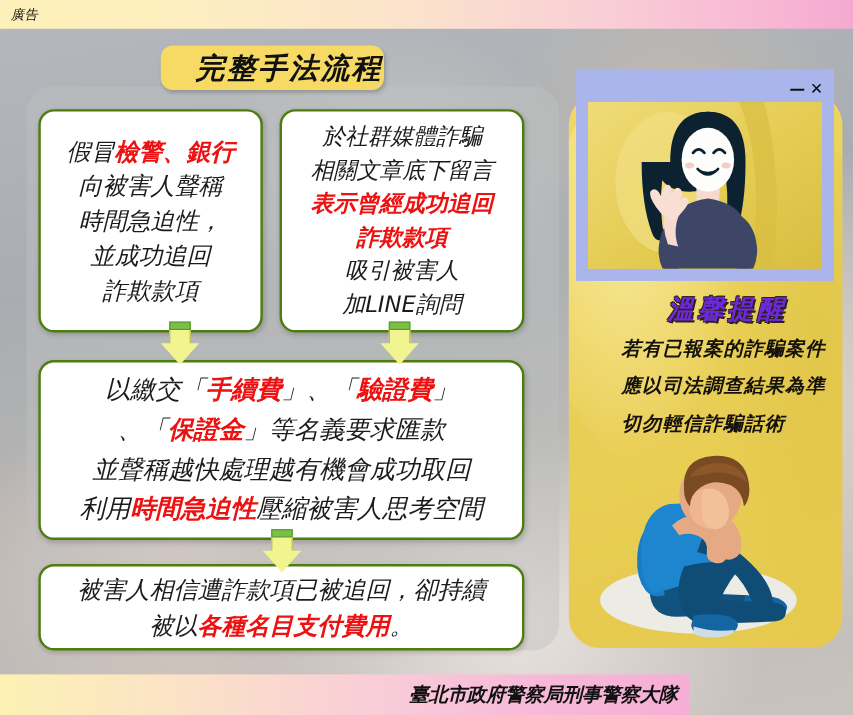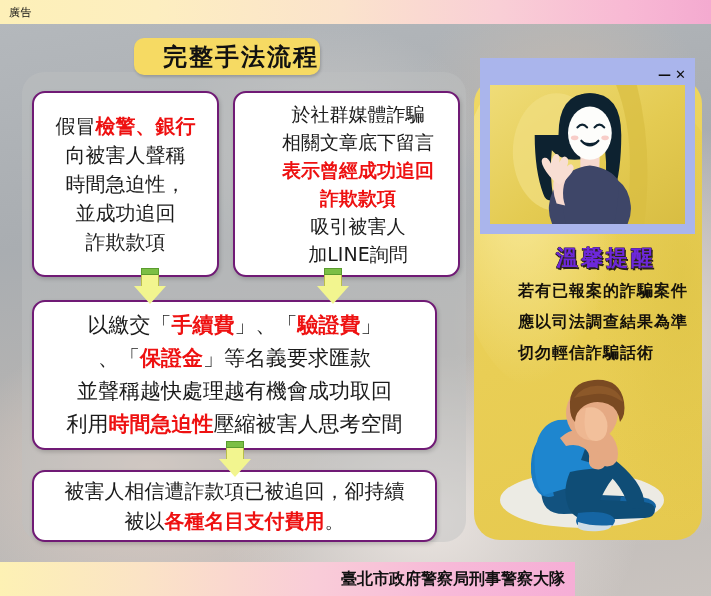--- a/index.html
+++ b/index.html
@@ -1,21 +1,21 @@
 <!DOCTYPE html>
 <html><head>
 <meta charset="utf-8">
 <style>
   html,body{margin:0;padding:0;}
   body{
     width:711px;height:596px;overflow:hidden;
     font-family:"Liberation Sans","DejaVu Sans",sans-serif;
     background:#b9bcc0;position:relative;
   }
-  #stage{position:absolute;inset:0;width:711px;height:596px;overflow:hidden;}
+  #stage{position:absolute;inset:0;width:711px;height:596px;overflow:hidden;font-style:italic;}
 
   
   .bg{position:absolute;inset:0;
       background:
         radial-gradient(ellipse 280px 200px at 150px 470px, rgba(224,206,196,.95), rgba(224,206,196,0) 70%),
         radial-gradient(ellipse 300px 240px at 430px 520px, rgba(238,232,228,.9), rgba(238,232,228,0) 70%),
         radial-gradient(ellipse 230px 180px at 330px 150px, rgba(208,206,203,.8), rgba(208,206,203,0) 70%),
         radial-gradient(ellipse 260px 300px at 640px 330px, rgba(236,222,214,.9), rgba(236,222,214,0) 72%),
         radial-gradient(ellipse 200px 160px at 560px 90px,  rgba(196,186,176,.85), rgba(196,186,176,0) 70%),
         linear-gradient(170deg,#b5b9bd 0%,#a9adb1 35%,#b6b4b2 60%,#c9c3bf 100%);
@@ -40,30 +40,30 @@
     background:rgba(190,192,194,.45);border-radius:22px;}
 
   
   .titlepill{position:absolute;left:134px;top:38px;width:186px;height:37px;
     background:#f6da63;border-radius:10px;display:flex;align-items:center;justify-content:center;
     box-shadow:1px 2px 3px rgba(0,0,0,.18);}
   .titlepill span{font-size:24px;font-weight:bold;color:#111;letter-spacing:2px;
     font-family:"DejaVu Sans","Liberation Sans",sans-serif;margin-left:28px;}
 
   
-  .fbox{position:absolute;background:#fff;border:2px solid #701a75;border-radius:13px;
+  .fbox{position:absolute;background:#fff;border:2px solid #4d7c0f;border-radius:13px;
     display:flex;flex-direction:column;align-items:center;justify-content:center;
     box-shadow:1px 2px 4px rgba(0,0,0,.18);}
   .fline{color:#1b1b1b;text-align:center;white-space:nowrap;
     font-family:"DejaVu Sans","Liberation Sans",sans-serif;}
   .red{color:#ee1111;font-weight:bold;}
 
   #box1{left:32px;top:91px;width:183px;height:182px;}
   #box1 .fline{font-size:20px;line-height:29px;}
-  #box2{left:233px;top:91px;width:200px;height:182px;padding-left:23px;}
+  #box2{left:233px;top:91px;width:200px;height:182px;}
   #box2 .fline{font-size:19px;line-height:28px;}
   #box3{left:32px;top:300px;width:401px;height:146px;}
   #box3 .fline{font-size:21px;line-height:33px;}
   #box4{left:32px;top:470px;width:401px;height:68px;}
   #box4 .fline{font-size:20px;line-height:30px;}
 
   
   .arrow{position:absolute;width:32px;height:36px;}
   .arrow .cap{position:absolute;left:7px;top:0;width:18px;height:7px;background:#7bbf45;border:1px solid #5a9c2e;box-sizing:border-box;}
   .arrow .shaft{position:absolute;left:7px;top:7px;width:18px;height:13px;background:#f2f58f;border-left:1px solid #b9be4a;border-right:1px solid #b9be4a;box-sizing:border-box;}

